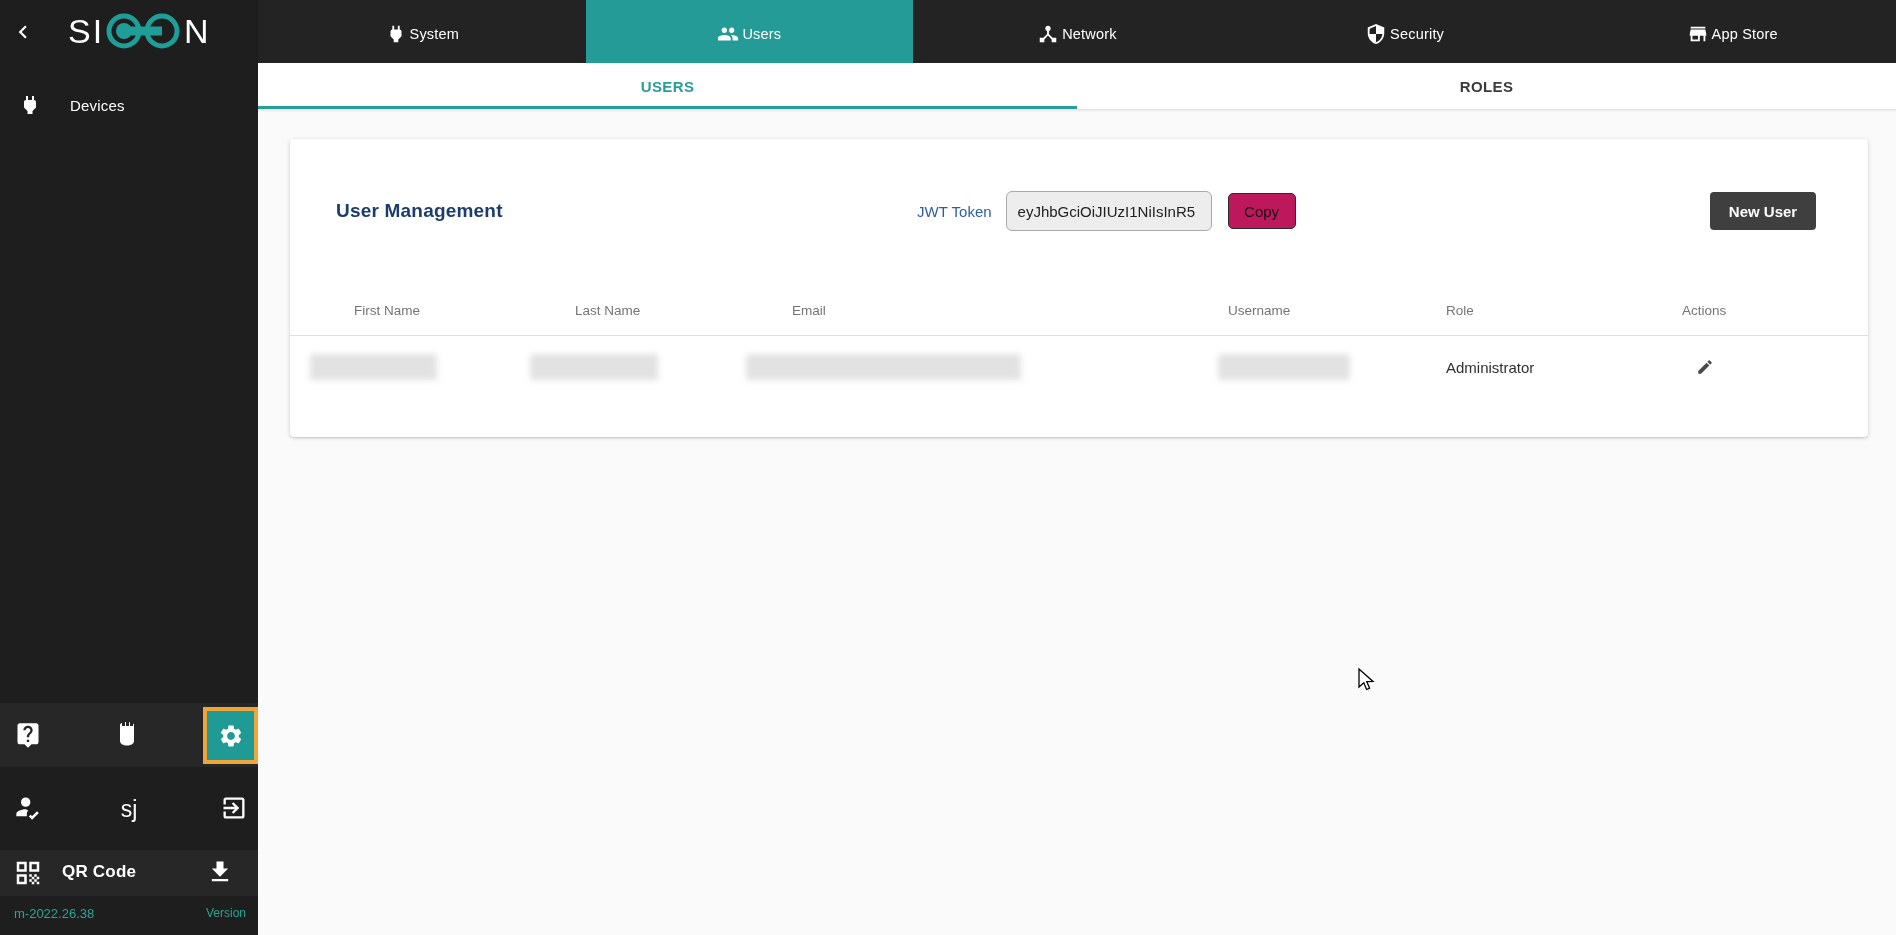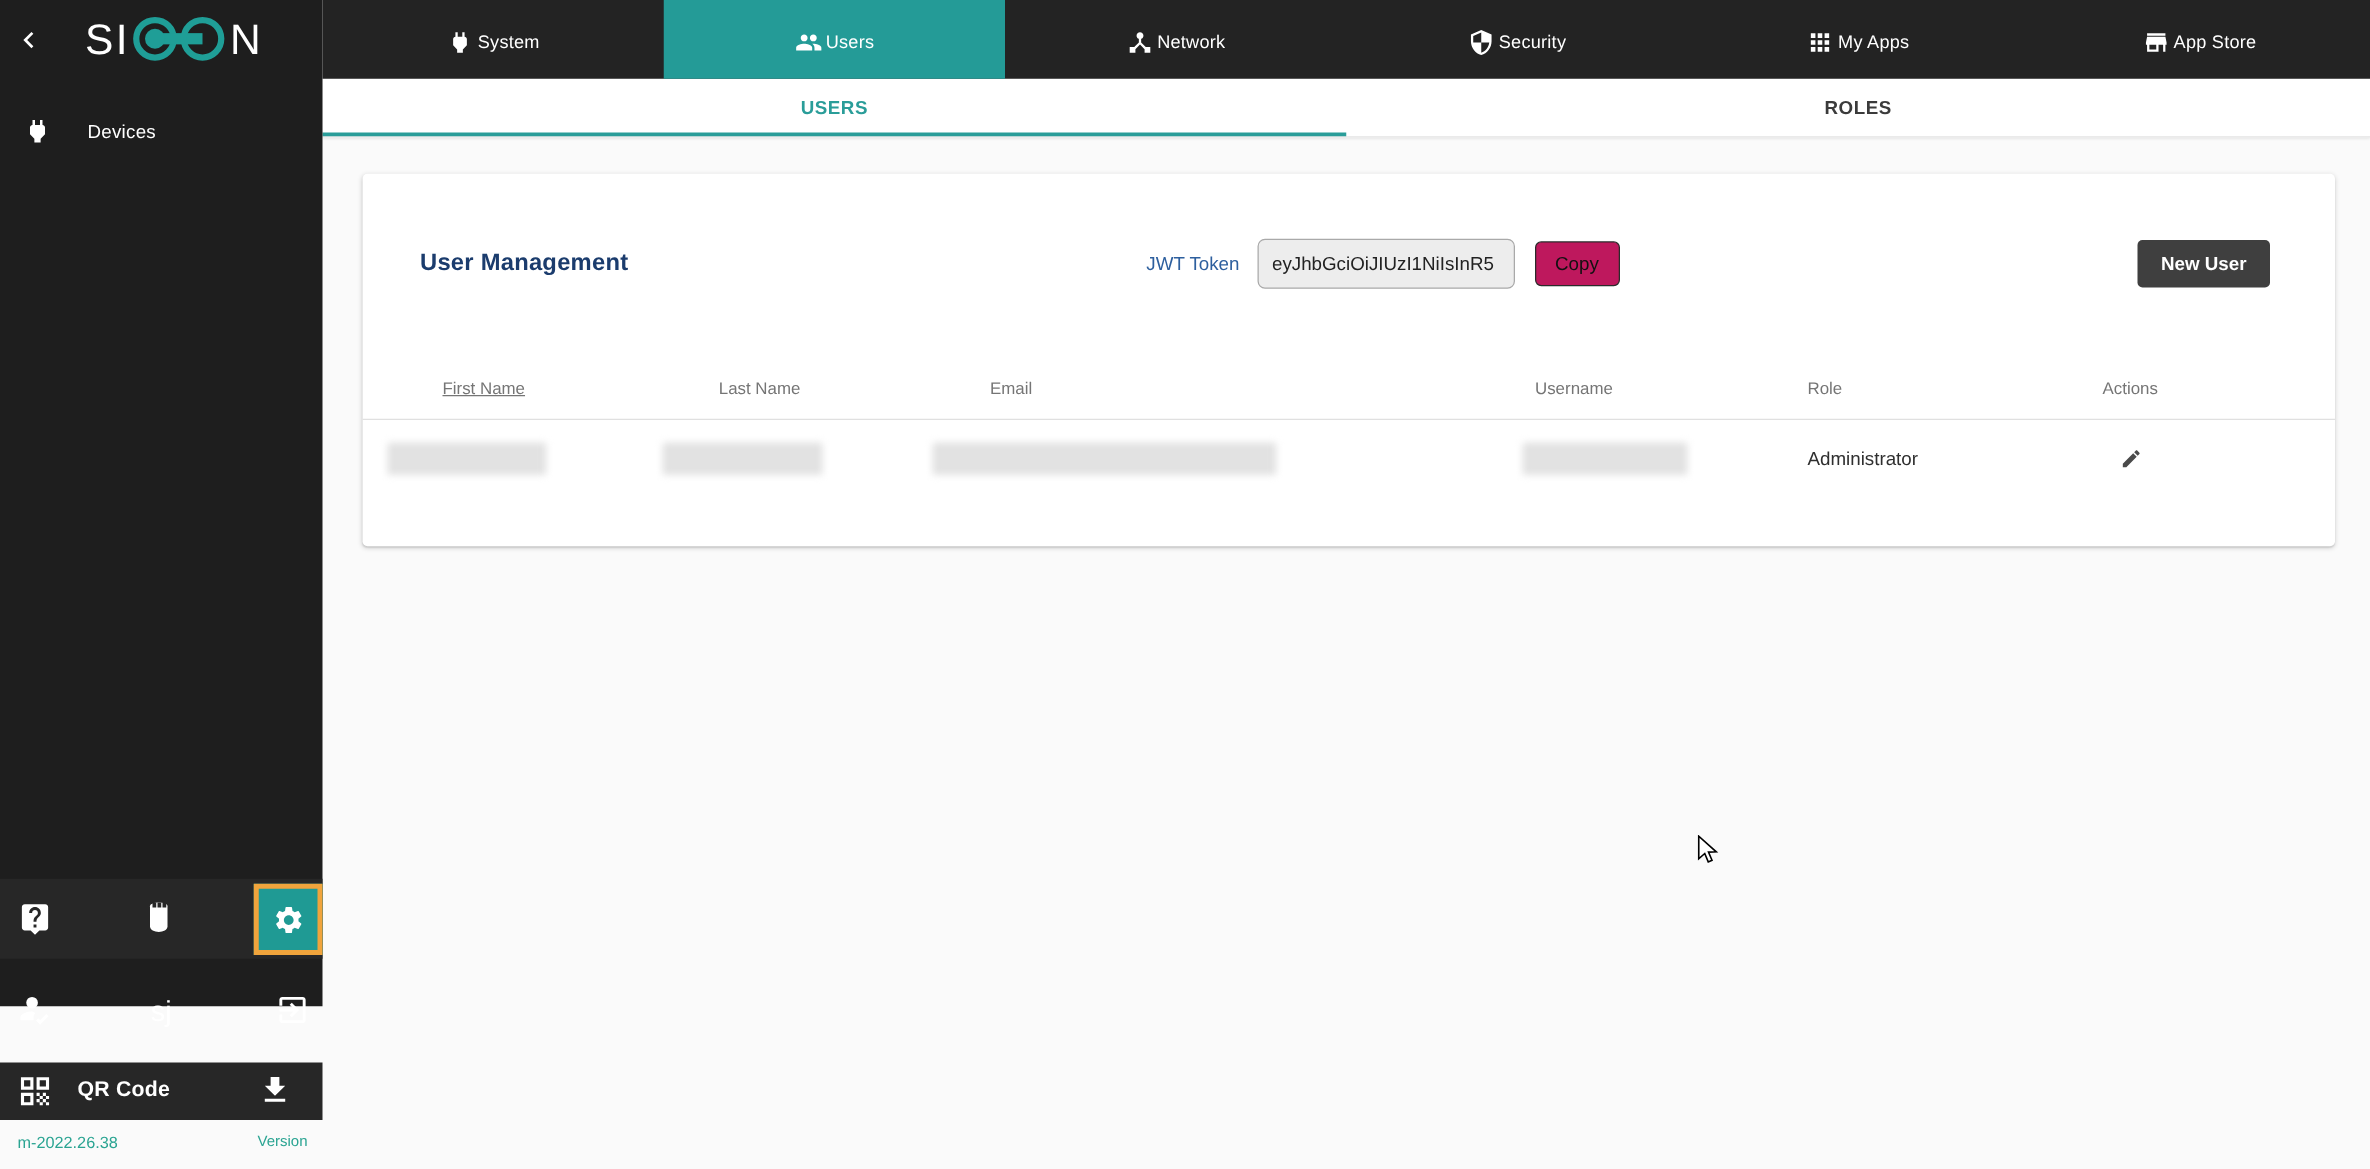--- a/index.html
+++ b/index.html
@@ -1,20 +1,20 @@
 <!DOCTYPE html>
 <html><head>
 <meta charset="utf-8">
 <style>
   * { margin:0; padding:0; box-sizing:border-box; }
   html,body { width:1896px; height:935px; overflow:hidden; font-family:"Liberation Sans", sans-serif; background:#fafafa; }
   .app { position:relative; width:1896px; height:935px; }
 
   
-  .sidebar { position:absolute; left:0; top:0; width:258px; height:805px; background:#1e1e1e; z-index:5; }
+  .sidebar { position:absolute; left:0; top:0; width:258px; height:935px; background:#1e1e1e; z-index:5; }
   .sidebar-header { position:absolute; top:0; left:0; width:258px; height:63px; display:flex; align-items:center; }
   .back-btn { width:46px; height:63px; display:flex; align-items:center; justify-content:center; cursor:pointer; }
   .logo { display:flex; align-items:center; }
   .nav-item { position:absolute; top:88px; left:0; width:258px; height:34px; display:flex; align-items:center; cursor:pointer; }
   .nav-item .icon { width:24px; height:24px; margin-left:18px; }
   .nav-item .label { color:#fff; font-size:15px; font-weight:500; margin-left:28px; letter-spacing:.2px; }
 
   .tools-row { position:absolute; top:703px; left:0; width:258px; height:64px; background:#272727; }
   .help-btn { position:absolute; left:14px; top:18px; width:28px; height:28px; cursor:pointer; }
   .device-btn { position:absolute; left:112px; top:16px; width:30px; height:32px; cursor:pointer; }
@@ -54,21 +54,21 @@
   .card-header { display:flex; align-items:center; margin-top:50px; height:44px; }
   .page-title { margin-left:46px; font-size:19px; font-weight:700; color:#1b3c6d; letter-spacing:.2px; }
   .jwt-label { margin-left:auto; font-size:15px; color:#2d5f9e; }
   .jwt-input { margin-left:14px; width:206px; height:40px; background:#ededed; border:1px solid #a9a9a9; border-radius:6px; padding:0 11px; font-size:15px; color:#222; font-family:"Liberation Sans", sans-serif; }
   .copy-btn { margin-left:16px; width:68px; height:36px; background:#be185d; border:1.5px solid #2b2b2b; border-radius:5px; font-size:15px; font-weight:500; color:#111; cursor:pointer; font-family:"Liberation Sans", sans-serif; }
   .new-user-btn { margin-left:auto; margin-right:52px; width:106px; height:38px; background:#3f3f3f; border:none; border-radius:4px; color:#fff; font-size:15px; font-weight:700; cursor:pointer; font-family:"Liberation Sans", sans-serif; }
 
   .tbl-grid { display:grid; grid-template-columns:220px 216px 472px 224px 240px 1fr; padding:0 16px 0 20px; align-items:center; }
   .tbl-head { margin-top:67px; height:20px; }
   .tbl-head .th { font-size:13.5px; color:#757575; }
-  .tbl-head .th:nth-child(1){ padding-left:44px;text-decoration:underline; }
+  .tbl-head .th:nth-child(1){ padding-left:44px; }
   .tbl-head .th:nth-child(2){ padding-left:45px; }
   .tbl-head .th:nth-child(3){ padding-left:46px; }
   .tbl-head .th:nth-child(4){ padding-left:10px; }
   .tbl-head .th:nth-child(5){ padding-left:4px; }
   .tbl-divider { margin-top:15px; border-bottom:1px solid #e0e0e0; }
   .tbl-row { height:62px; }
   .pill { height:26px; background:#e2e2e2; border-radius:2px; filter:blur(3px); }
   .pill.p1 { width:127px; } .pill.p2 { width:128px; } .pill.p3 { width:275px; } .pill.p4 { width:132px; }
   .role-cell { font-size:15px; color:#2f2f2f; padding-left:4px; }
   .edit-btn { width:30px; height:30px; margin-left:8px; background:none; border:none; cursor:pointer; display:flex; align-items:center; justify-content:center; }
@@ -209,28 +209,20 @@
       <span class="t-icon">
         <svg width="22" height="22" viewBox="0 0 24 24">
             <path d="M12 1 3 5v6c0 5.55 3.84 10.74 9 12 5.16-1.26 9-6.45 9-12V5l-9-4zm0 10.99h7c-.53 4.12-3.28 7.79-7 8.94V12H5V6.3l7-3.11v8.8z" fill="#fff"></path>
           </svg>
       </span>
       <span class="t-label">Security</span>
     </div>
     <div class="topnav-tab">
       <span class="t-icon">
         <svg width="22" height="22" viewBox="0 0 24 24">
-            <path d="M4 8h4V4H4v4zm6 12h4v-4h-4v4zm-6 0h4v-4H4v4zm0-6h4v-4H4v4zm6 0h4v-4h-4v4zm6-10v4h4V4h-4zm-6 4h4V4h-4v4zm6 6h4v-4h-4v4zm0 6h4v-4h-4v4z" fill="#fff"></path>
-          </svg>
-      </span>
-      <span class="t-label">My Apps</span>
-    </div>
-    <div class="topnav-tab">
-      <span class="t-icon">
-        <svg width="22" height="22" viewBox="0 0 24 24">
             <path d="M20 4H4v2h16V4zm1 10v-2l-1-5H4l-1 5v2h1v6h10v-6h4v6h2v-6h1zm-9 4H6v-4h6v4z" fill="#fff"></path>
           </svg>
       </span>
       <span class="t-label">App Store</span>
     </div>
   </header>
 
   <nav class="subtabs">
     <div class="subtab active">USERS</div>
     <div class="subtab">ROLES</div>

